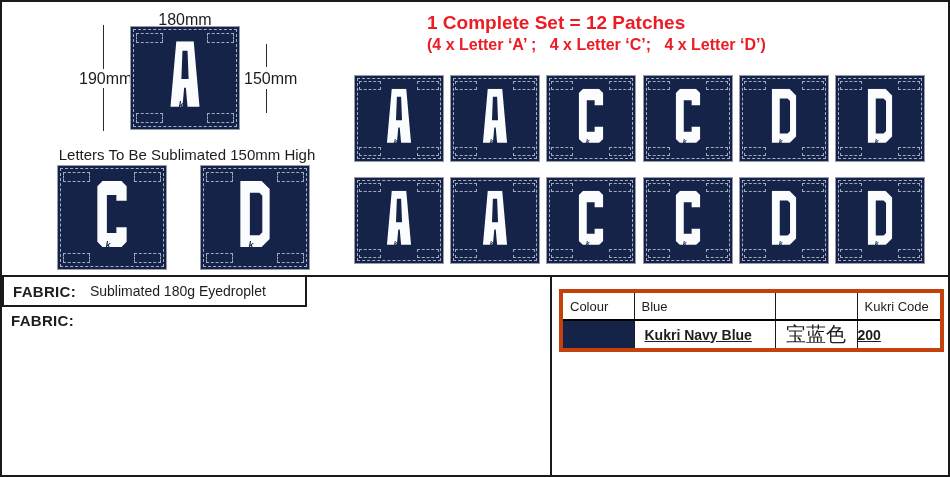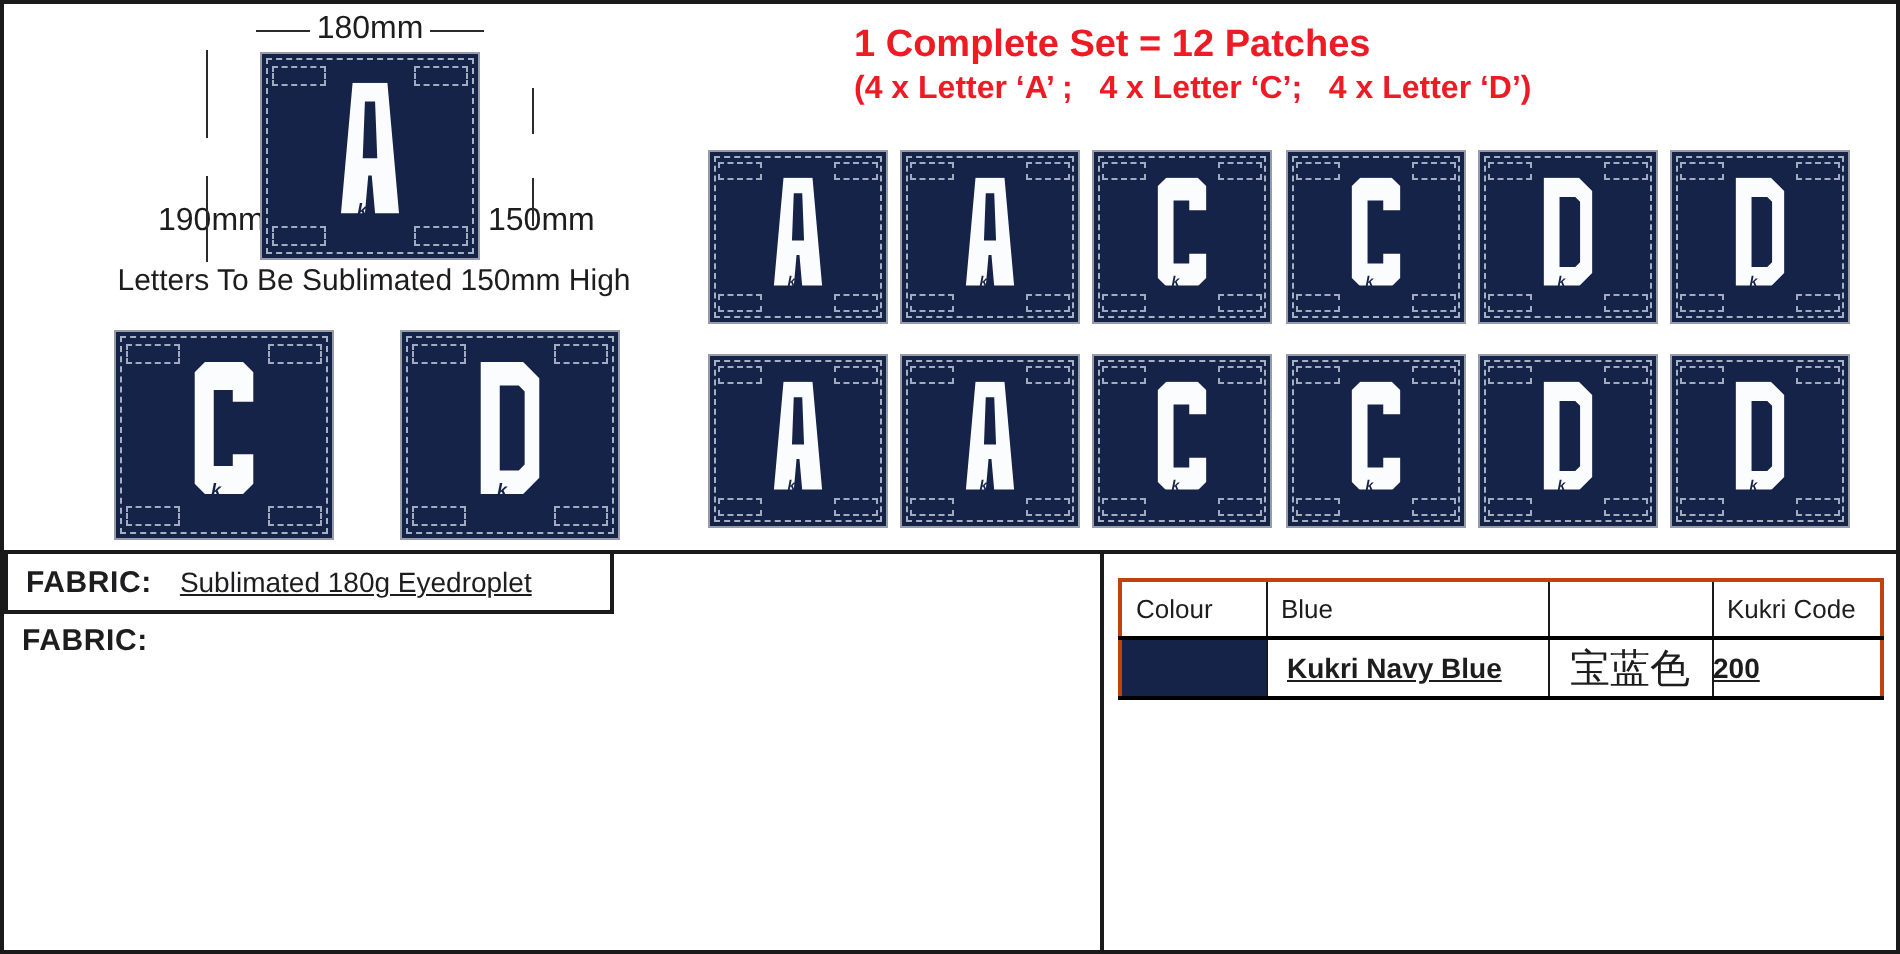--- a/index.html
+++ b/index.html
@@ -34,28 +34,28 @@
   }
   .patch .mark {
     position:absolute; left:44%; top:73%;
     font-style:italic; font-weight:bold; color:#152349;
     line-height:1; z-index:3;
   }
 
   
   .dim-w {
     position:absolute; left:126px; top:5px; width:114px; height:16px;
-    display:flex; align-items:center; gap:3px;
+    display:flex; align-items:center; gap:3px;flex-direction:column;
   }
   .dim-w .dline { flex:1; height:0; border-top:1.5px solid #2b2b2b; }
   .dim-w .dtext { font-size:16px; white-space:nowrap; }
   .vline { position:absolute; width:0; border-left:1.5px solid #2b2b2b; }
-  .dim-label { position:absolute; font-size:16px; white-space:nowrap;margin-top:32px; }
+  .dim-label { position:absolute; font-size:16px; white-space:nowrap; }
   .note {
-    position:absolute; left:54px; top:130px; width:262px;
+    position:absolute; left:54px; top:144px; width:262px;
     text-align:center; font-size:15px; white-space:nowrap;
   }
 
   
   .red-head {
     position:absolute; left:425px; top:9px; width:500px;
     text-align:left; color:var(--red,#ed1c24); font-weight:600;
   }
   .red-head .l1 { font-size:19px; line-height:24px; }
   .red-head .l2 { font-size:16px; line-height:20px; }
@@ -63,31 +63,31 @@
   
   .divider-h { position:absolute; left:0; top:273px; width:950px; height:2px; background:#1a1a1a; }
   .divider-v { position:absolute; left:548px; top:273px; width:2px; bottom:0; background:#1a1a1a; }
 
   .fabric-box {
     position:absolute; left:0; top:273px; width:305px; height:32px;
     background:#ffffff; border:2px solid #1a1a1a; z-index:2;
     display:flex; align-items:center; padding-left:9px; gap:14px;
   }
   .fabric-box .flabel { font-size:15px; font-weight:700; letter-spacing:.3px; }
-  .fabric-box .fvalue { font-size:14px;text-decoration:underline; }
+  .fabric-box .fvalue { font-size:14px; }
   .logos-label {
     position:absolute; left:9px; top:310px;
     font-size:15px; font-weight:700; letter-spacing:.3px;
   }
 
   
   table.colour {
     position:absolute; left:557px; top:287px; width:381px;
     border-collapse:collapse; table-layout:fixed;
-    border:2px solid #c2410c; background:#fff;
+    border:4px solid #c2410c; background:#fff;
   }
   table.colour th, table.colour td {
     border:1px solid #1a1a1a; overflow:hidden; white-space:nowrap;
   }
   table.colour th {
     height:29px; font-size:13px; font-weight:400;
     text-align:left; padding-left:7px; vertical-align:middle;
   }
   table.colour td { height:30px; vertical-align:middle; }
   table.colour td.name { font-size:14px; padding-left:10px; }

